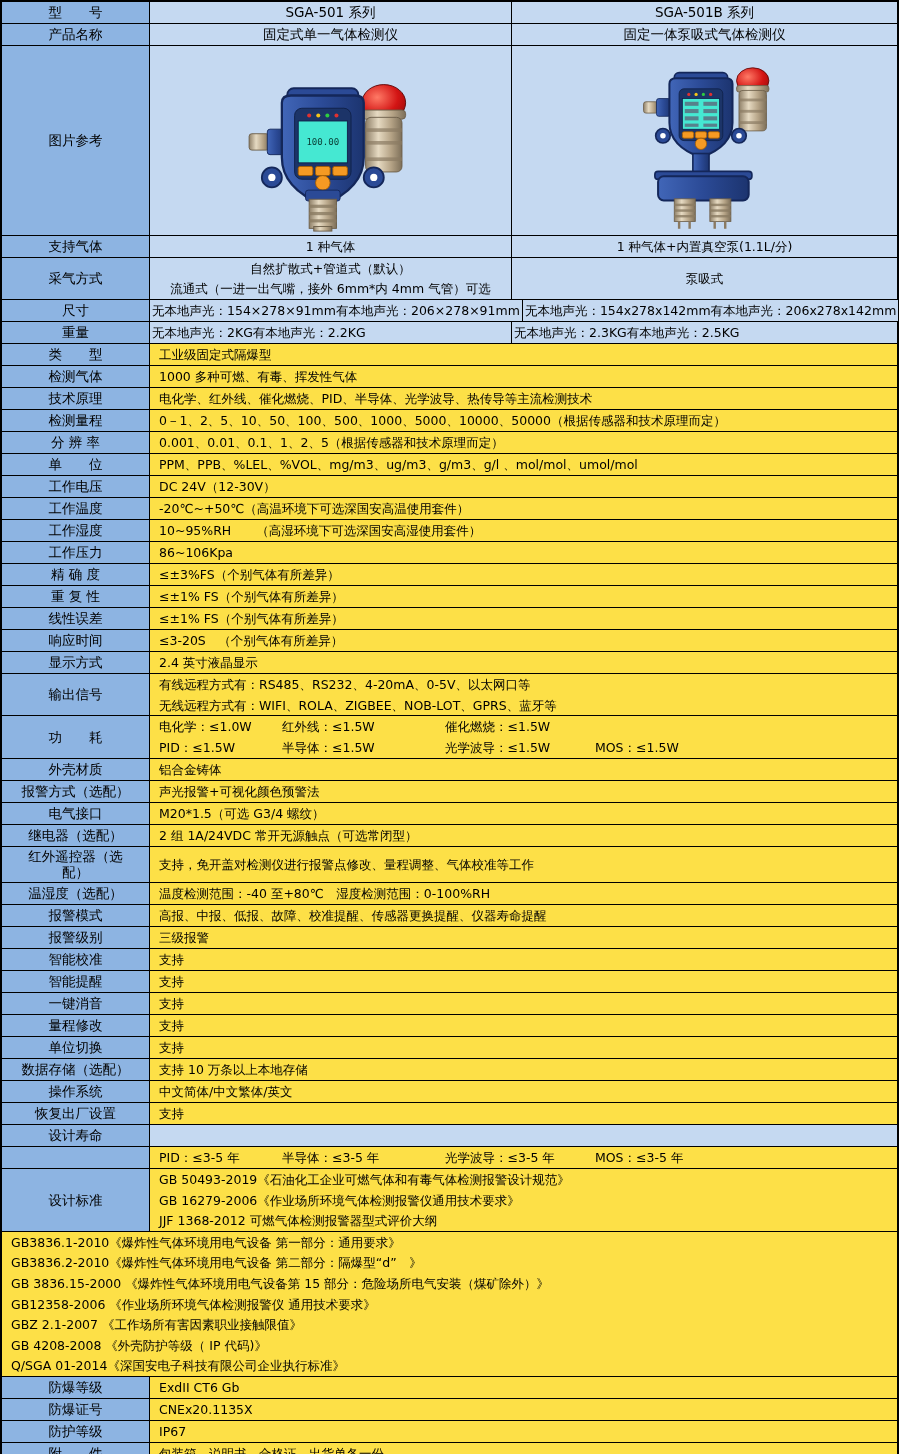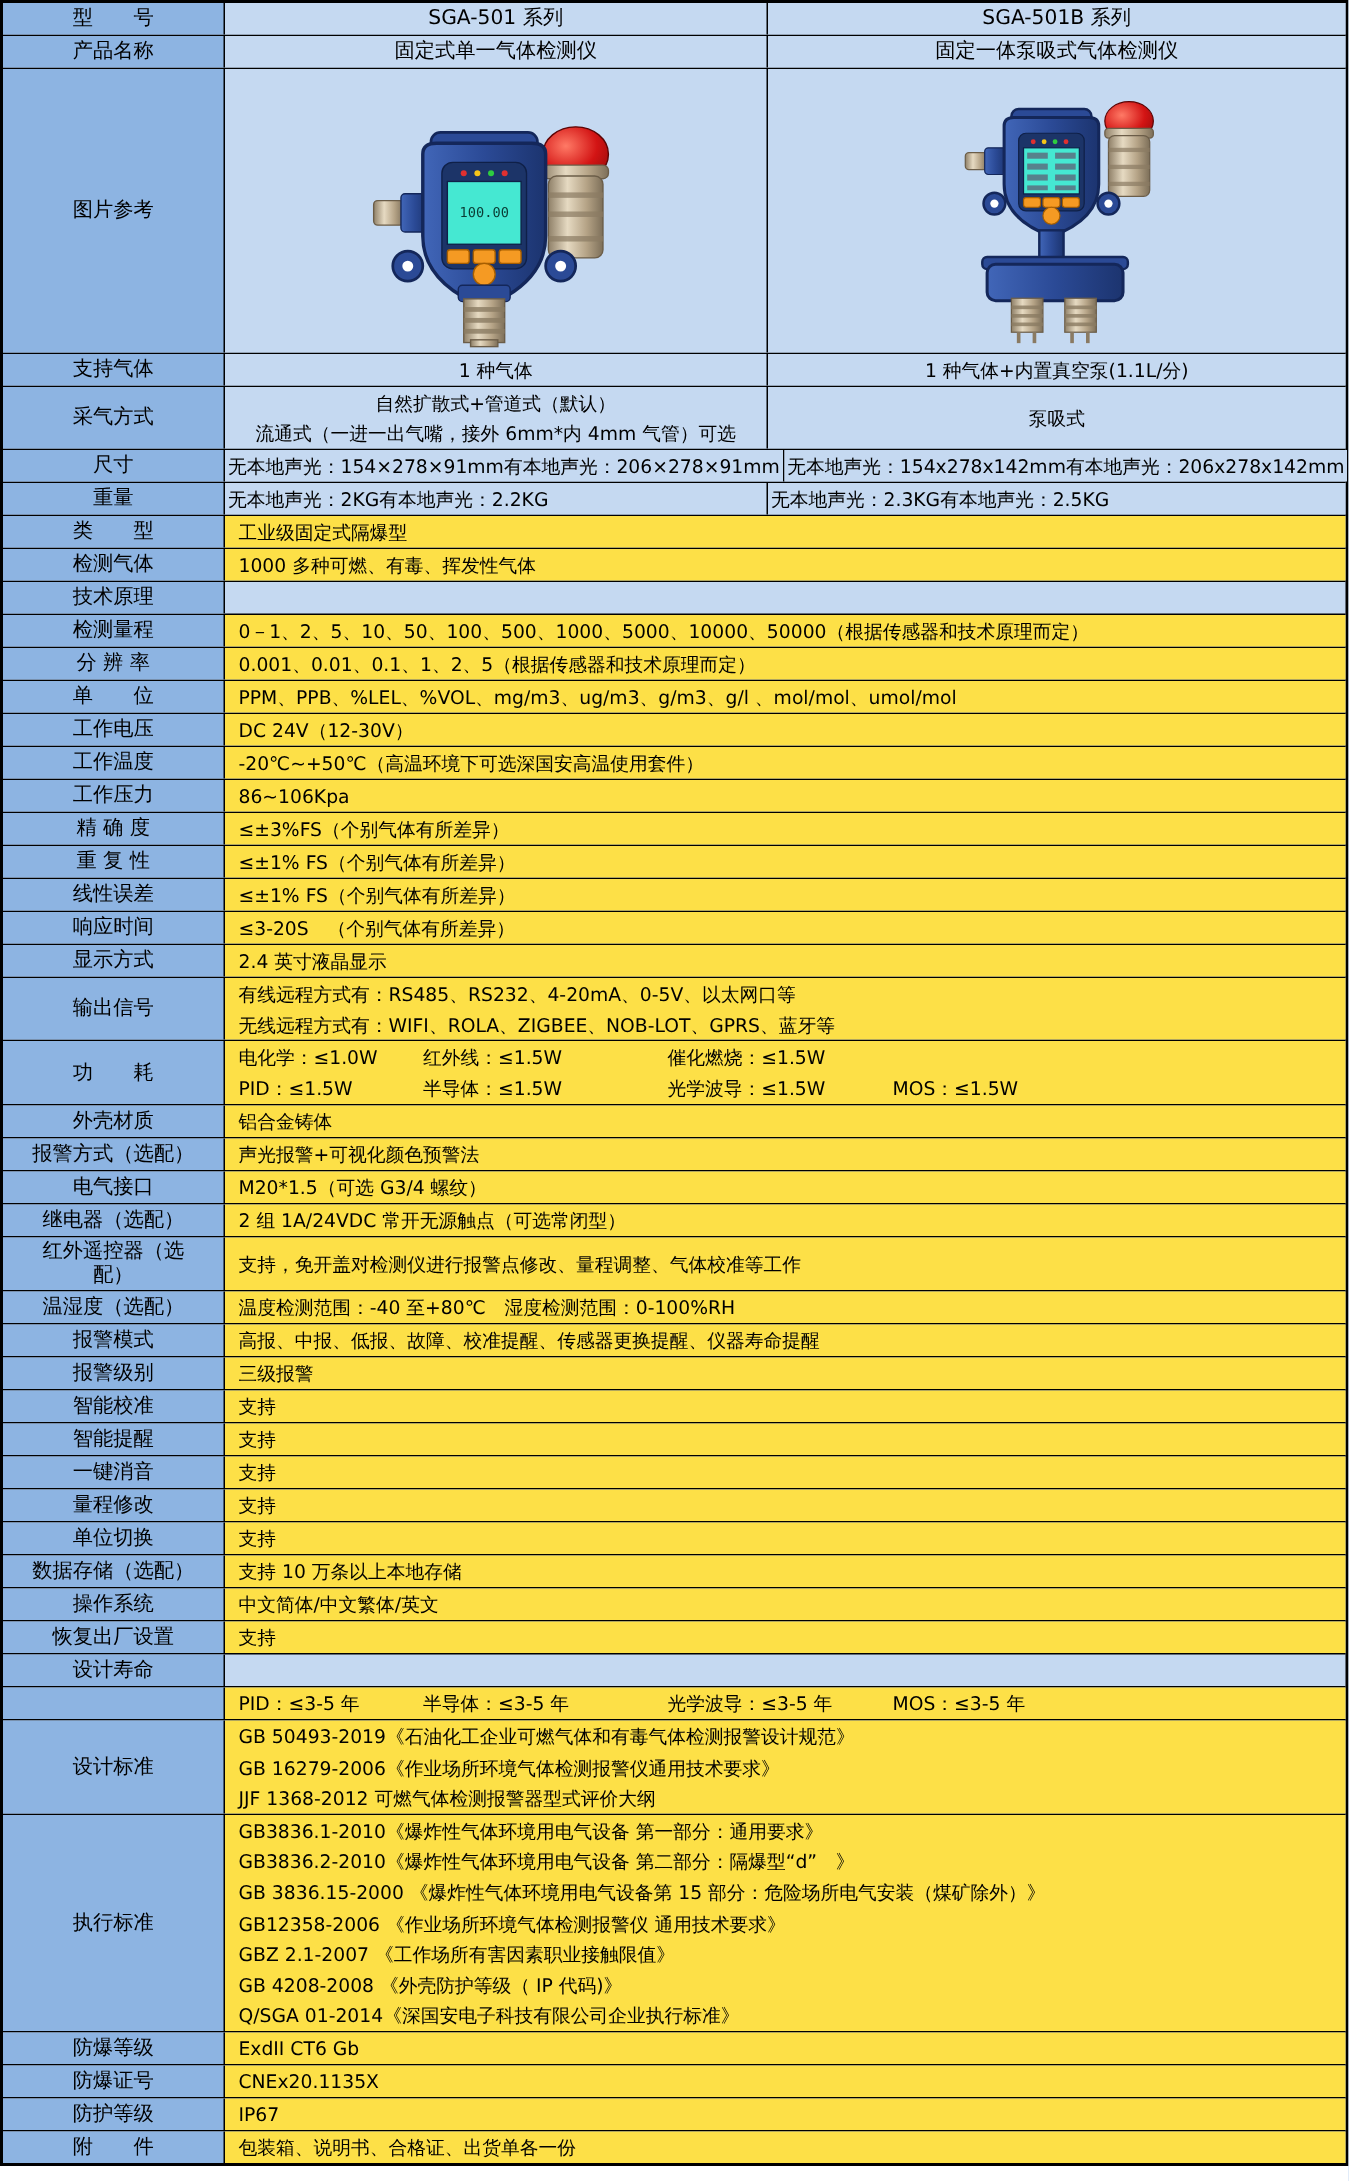--- a/index.html
+++ b/index.html
@@ -271,20 +271,23 @@
         </div>
       </div>
       <div class="trow">
         <div class="cell label">检测气体</div>
         <div class="cell value">
           <div class="line">1000 多种可燃、有毒、挥发性气体</div>
         </div>
       </div>
       <div class="trow">
         <div class="cell label">技术原理</div>
+        <div class="cell value">
+          <div class="line">电化学、红外线、催化燃烧、PID、半导体、光学波导、热传导等主流检测技术</div>
+        </div>
       </div>
       <div class="trow">
         <div class="cell label">检测量程</div>
         <div class="cell value">
           <div class="line">0－1、2、5、10、50、100、500、1000、5000、10000、50000（根据传感器和技术原理而定）</div>
         </div>
       </div>
       <div class="trow">
         <div class="cell label">分 辨 率</div>
         <div class="cell value">
@@ -300,20 +303,26 @@
       <div class="trow">
         <div class="cell label">工作电压</div>
         <div class="cell value">
           <div class="line">DC 24V（12-30V）</div>
         </div>
       </div>
       <div class="trow">
         <div class="cell label">工作温度</div>
         <div class="cell value">
           <div class="line">-20℃~+50℃（高温环境下可选深国安高温使用套件）</div>
+        </div>
+      </div>
+      <div class="trow">
+        <div class="cell label">工作湿度</div>
+        <div class="cell value">
+          <div class="line">10~95%RH　　（高湿环境下可选深国安高湿使用套件）</div>
         </div>
       </div>
       <div class="trow">
         <div class="cell label">工作压力</div>
         <div class="cell value">
           <div class="line">86~106Kpa</div>
         </div>
       </div>
       <div class="trow">
         <div class="cell label">精 确 度</div>
@@ -481,21 +490,20 @@
       </div>
       <div class="trow">
         <div class="cell label">设计标准</div>
         <div class="cell value">
           <div class="line">GB 50493-2019《石油化工企业可燃气体和有毒气体检测报警设计规范》</div>
           <div class="line">GB 16279-2006《作业场所环境气体检测报警仪通用技术要求》</div>
           <div class="line">JJF 1368-2012 可燃气体检测报警器型式评价大纲</div>
         </div>
       </div>
       <div class="trow">
-        <div class="cell label">执行标准</div>
         <div class="cell value">
           <div class="line">GB3836.1-2010《爆炸性气体环境用电气设备 第一部分：通用要求》</div>
           <div class="line">GB3836.2-2010《爆炸性气体环境用电气设备 第二部分：隔爆型“d”　》</div>
           <div class="line">GB 3836.15-2000 《爆炸性气体环境用电气设备第 15 部分：危险场所电气安装（煤矿除外）》</div>
           <div class="line">GB12358-2006 《作业场所环境气体检测报警仪 通用技术要求》</div>
           <div class="line">GBZ 2.1-2007 《工作场所有害因素职业接触限值》</div>
           <div class="line">GB 4208-2008 《外壳防护等级（ IP 代码)》</div>
           <div class="line">Q/SGA 01-2014《深国安电子科技有限公司企业执行标准》</div>
         </div>
       </div>

